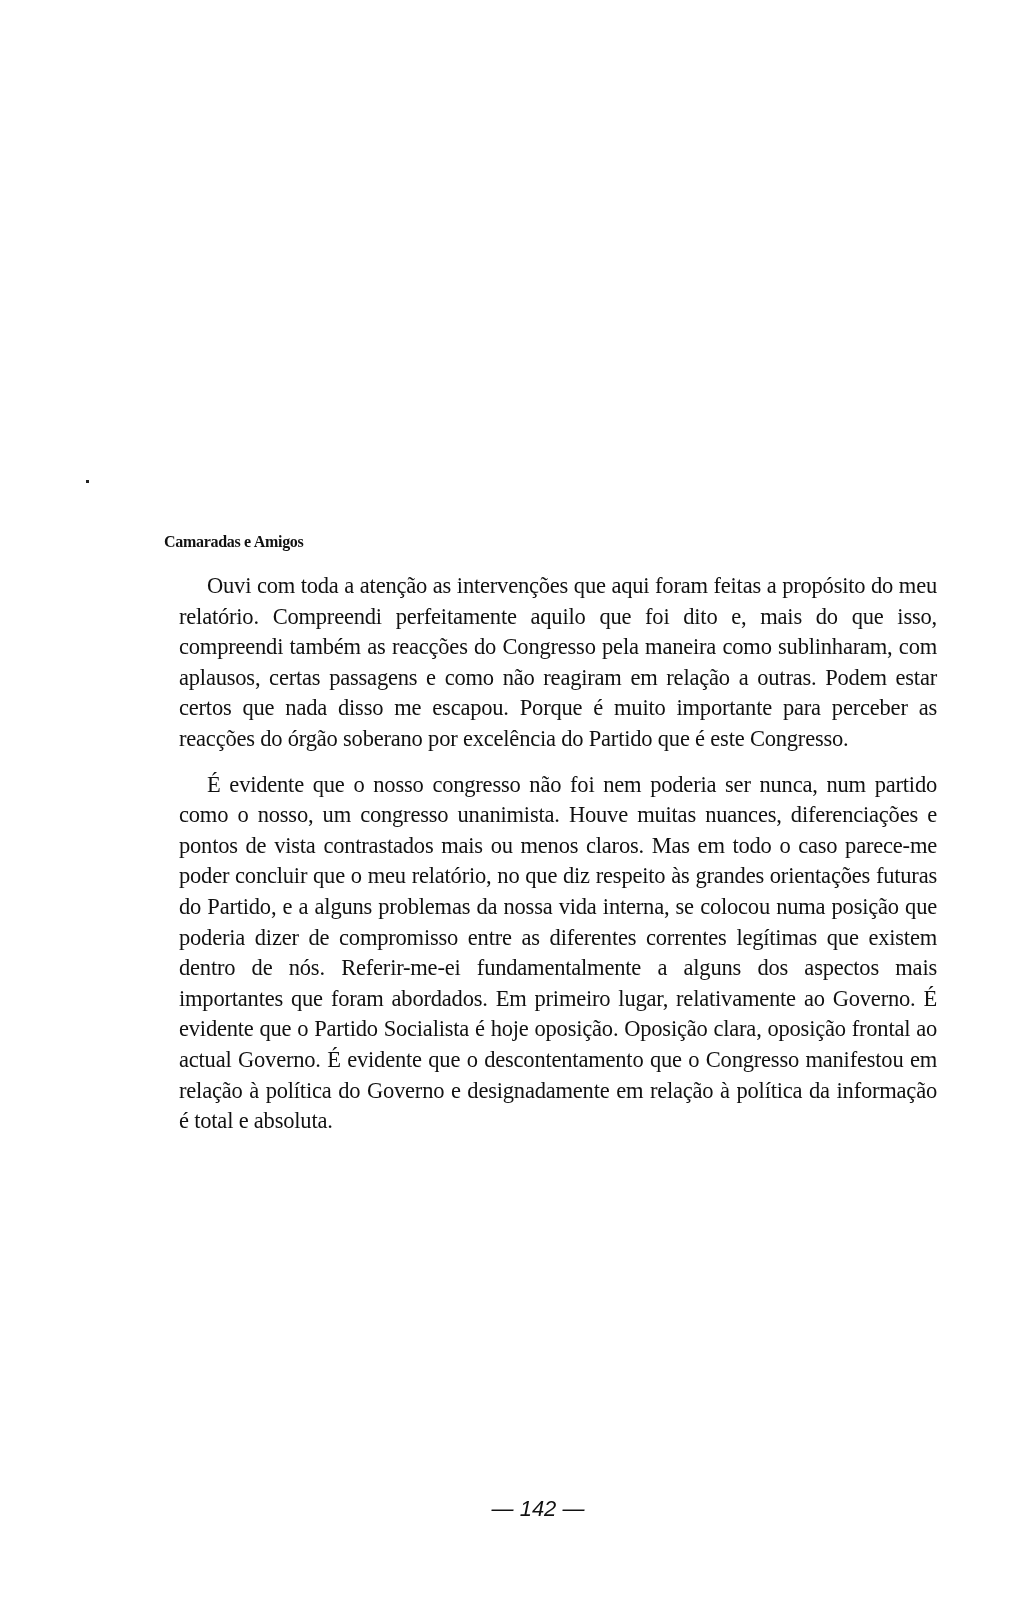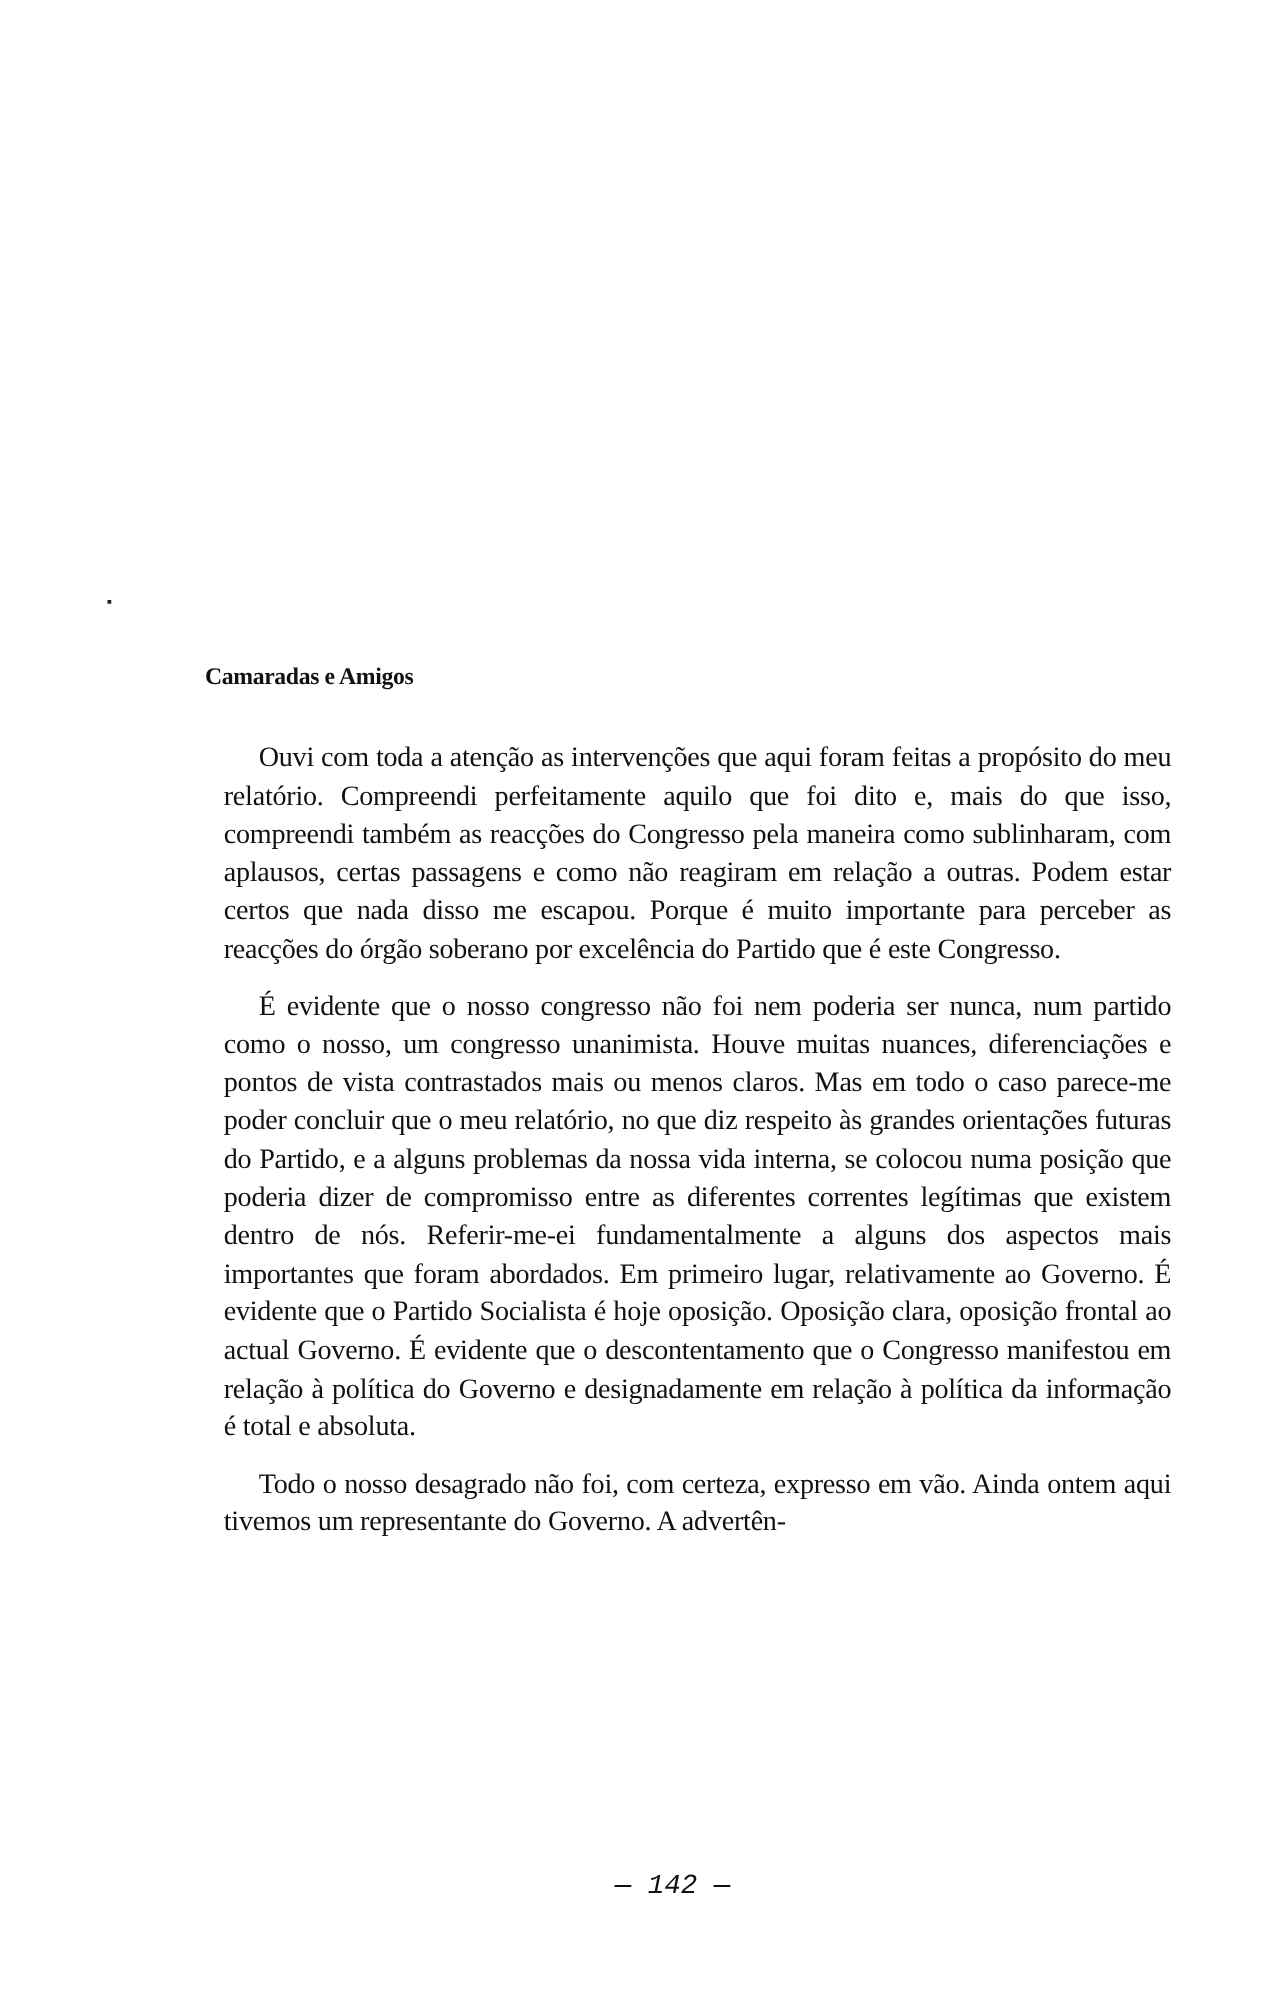--- a/index.html
+++ b/index.html
@@ -23,23 +23,23 @@
       height: 3px;
       background: #222;
     }
     .page-body {
       position: absolute;
       left: 164px;
       top: 527px;
       width: 788px;
     }
     .heading {
-      font-size: 19px;
+      font-size: 16px;
       line-height: 30px;
-      margin: 0 0 34px 0;
+      margin: 0 0 14px 0;
       letter-spacing: -0.3px;
       font-family: Liberation Serif, serif;
     }
     .para {
       font-size: 22.5px;
       line-height: 30.6px;
       margin: 15px;
       text-align: justify;
       text-indent: 28px;
       letter-spacing: -0.2px;
@@ -49,33 +49,32 @@
     }
     .para + .para {
       margin-top: 2px;
     }
     .page-number {
       position: absolute;
       left: 0;
       width: 1024px;
       top: 1496px;
       text-align: center;
-      font-family: Liberation Mono, monospace;
+      font-family: Liberation Sans, sans-serif;
       font-style: italic;
       font-size: 22px;
       line-height: 26px;
       padding-left: 52px;
       box-sizing: border-box;
     }
   </style>
 </head>
 <body>
 
 <div class="speck"></div>
 
 <div class="page-body">
   <h1 class="heading">Camaradas e Amigos</h1>
   <p class="para first">Ouvi com toda a atenção as intervenções que aqui foram feitas a propósito do meu relatório. Compreendi perfeitamente aquilo que foi dito e, mais do que isso, compreendi também as reacções do Congresso pela maneira como sublinharam, com aplausos, certas passagens e como não reagiram em relação a outras. Podem estar certos que nada disso me escapou. Porque é muito importante para perceber as reacções do órgão soberano por excelência do Partido que é este Congresso.</p>
   <p class="para">É evidente que o nosso congresso não foi nem poderia ser nunca, num partido como o nosso, um congresso unanimista. Houve muitas nuances, diferenciações e pontos de vista contrastados mais ou menos claros. Mas em todo o caso parece-me poder concluir que o meu relatório, no que diz respeito às grandes orientações futuras do Partido, e a alguns problemas da nossa vida interna, se colocou numa posição que poderia dizer de compromisso entre as diferentes correntes legítimas que existem dentro de nós. Referir-me-ei fundamentalmente a alguns dos aspectos mais importantes que foram abordados. Em primeiro lugar, relativamente ao Governo. É evidente que o Partido Socialista é hoje oposição. Oposição clara, oposição frontal ao actual Governo. É evidente que o descontentamento que o Congresso manifestou em relação à política do Governo e designadamente em relação à política da informação é total e absoluta.</p>
-  <p class="para">Todo o nosso desagrado não foi, com certeza, expresso em vão. Ainda ontem aqui tivemos um representante do Governo. A advertên-</p>
 </div>
 
 <div class="page-number">— 142 —</div>
 
 </body></html>

